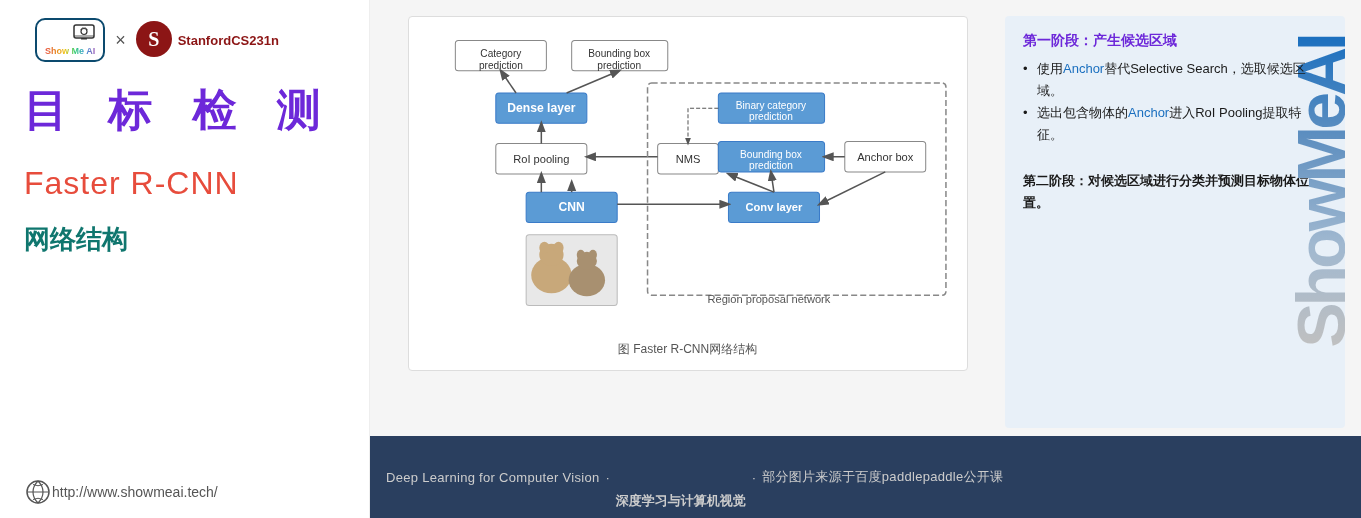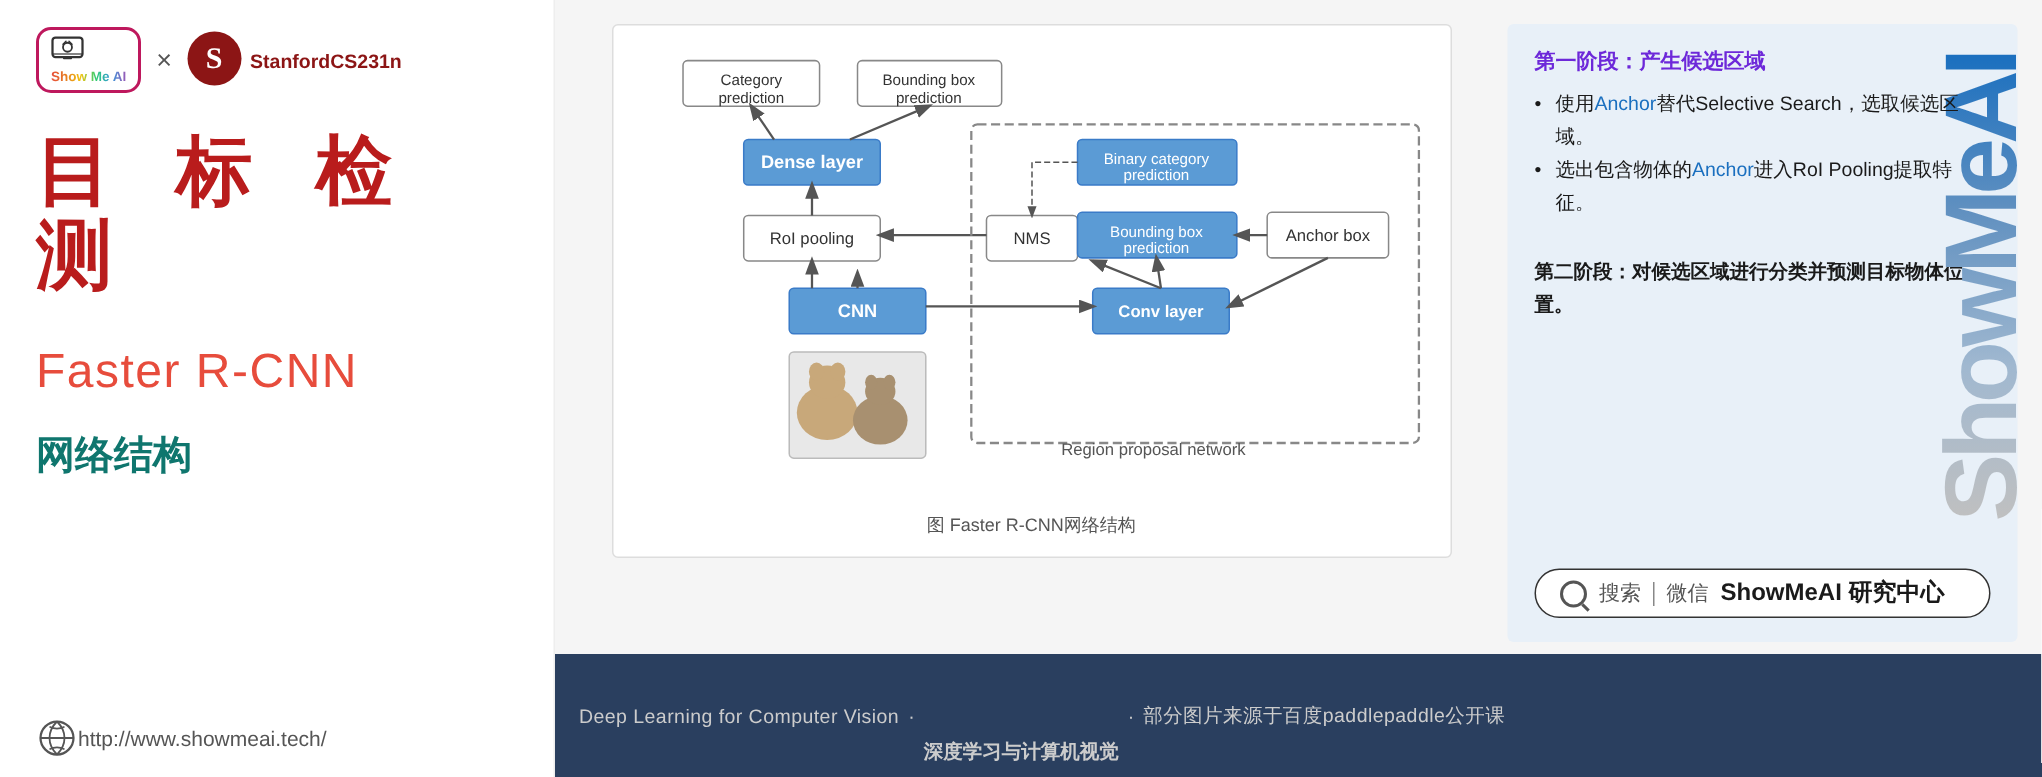--- a/index.html
+++ b/index.html
@@ -26,30 +26,31 @@
     }
 
     .logo-area {
       display: flex;
       align-items: center;
       gap: 8px;
       margin-bottom: 10px;
     }
 
     .showmeai-logo-box {
-      border: 2px solid #be185d;
+      border: 2px solid #0c4a6e;
       border-radius: 10px;
       padding: 4px 8px;
       display: flex;
       flex-direction: column;
-      align-items: flex-start;
+      align-items: flex-end;
       font-size: 9px;
       font-weight: bold;
       color: #333;
       line-height: 1.2;
+      margin-left: 11px;
     }
 
     .showmeai-logo-box .logo-icon {
       font-size: 13px;
       margin-bottom: 2px;
     }
 
     .showmeai-logo-text {
       background: linear-gradient(90deg, #e74c3c, #e67e22, #f1c40f, #2ecc71, #3498db, #9b59b6);
       -webkit-background-clip: text;
@@ -93,23 +94,23 @@
       font-weight: bold;
     }
 
     .stanford-course {
       color: #8C1515;
       font-size: 13px;
       font-weight: bold;
     }
 
     .main-title {
-      font-size: 51px;
+      font-size: 44px;
       font-weight: 900;
-      color: #b91c1c;
+      color: #6d28d9;
       letter-spacing: 14px;
       margin: 14px 0 10px 0;
       line-height: 1.1;
     }
 
     .subtitle {
       font-size: 32px;
       font-weight: 400;
       color: #e74c3c;
       margin-bottom: 20px;
@@ -489,33 +490,20 @@
         </li>
         <li>
           选出包含物体的<span class="highlight">Anchor</span>进入RoI Pooling提取特征。
         </li>
       </ul>
 
       <div class="phase2-text">
         <span class="bold">第二阶段：对候选区域进行分类并预测目标物体位置。</span>
       </div>
 
-      <div style="margin-top:auto;padding-top:16px;">
-        <div class="search-box">
-          <div style="position:relative;width:18px;height:18px;flex-shrink:0;">
-            <div class="search-icon-circle">
-              <div class="search-icon-handle"></div>
-            </div>
-          </div>
-          <span class="search-label">搜索</span>
-          <div class="search-divider"></div>
-          <span class="search-label">微信</span>
-          <span class="search-brand">ShowMeAI 研究中心</span>
-        </div>
-      </div>
     </div>
   </div>
 
   <div class="bottom-bar">
     <span class="bottom-text">Deep Learning for Computer Vision</span>
     <span class="bottom-dot">·</span>
     <span class="bottom-bold">深度学习与计算机视觉</span>
     <span class="bottom-dot">·</span>
     <span class="bottom-text">部分图片来源于百度paddlepaddle公开课</span>
   </div>

